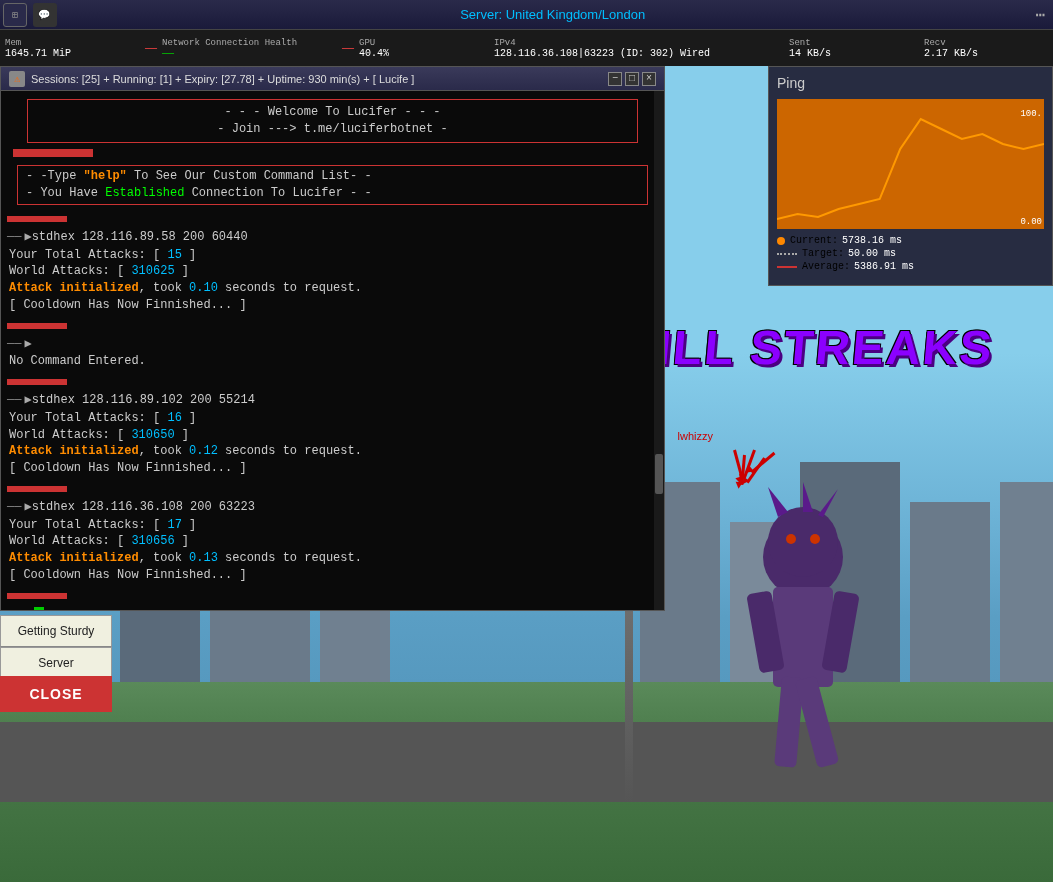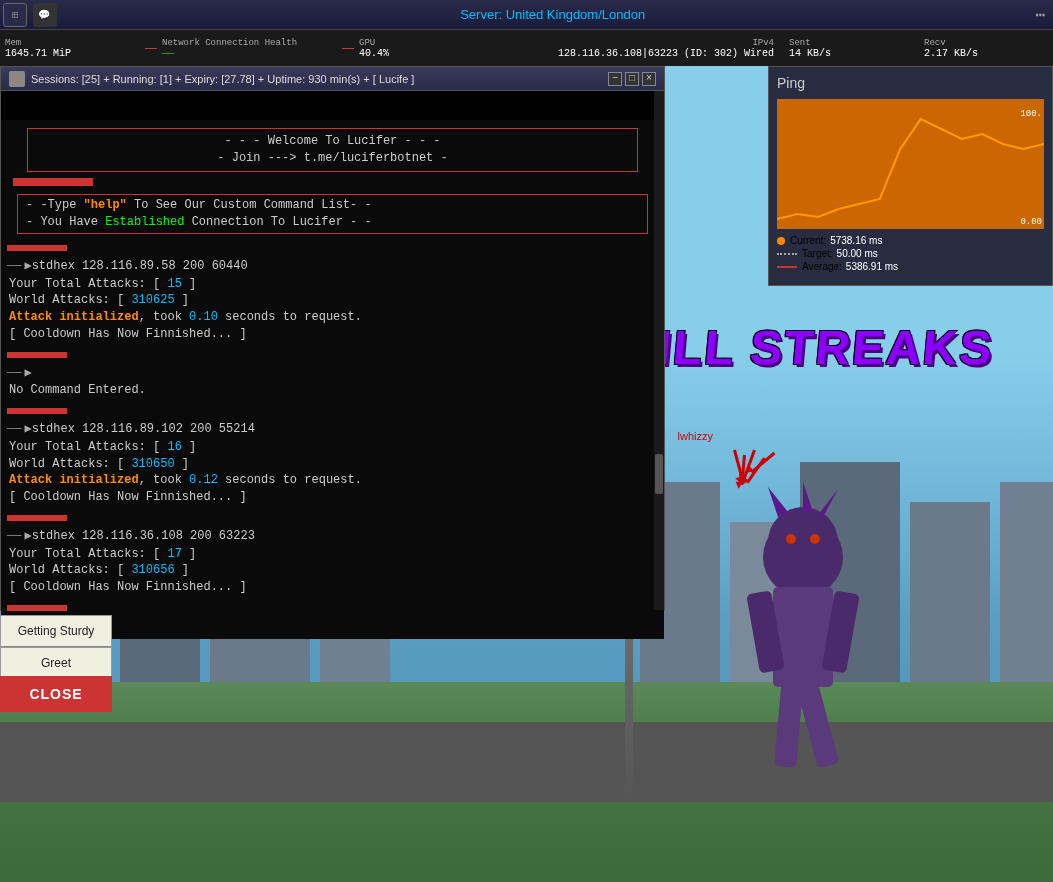--- a/index.html
+++ b/index.html
@@ -207,21 +207,20 @@
     }
 
     #terminal-content {
       padding: 4px 6px;
       height: calc(100% - 24px);
       overflow-y: auto;
       font-size: 12px;
       line-height: 1.4;
       color: #ccc;
       background: #0a0a0a;
-      margin-top: 29px;
     }
 
     .term-welcome-box {
       border: 1px solid #cc3333;
       margin: 4px 20px;
       padding: 4px 10px;
       color: #ccc;
       text-align: center;
     }
 
@@ -329,21 +328,21 @@
       position: absolute;
       right: 2px;
       bottom: 2px;
       color: #fff;
       font-size: 9px;
     }
 
     .ping-legend {
       margin-top: 6px;
       font-size: 10px;
-      font-family: Liberation Sans, sans-serif;
+      font-family: Liberation Mono, monospace;
     }
 
     .ping-legend-item {
       display: flex;
       align-items: center;
       margin: 2px 0;
     }
 
     .ping-dot {
       width: 8px;
@@ -549,21 +548,21 @@
   <span class="sysmon-divider">——</span>
   <div class="sysmon-section" style="min-width:160px;justify-content:flex-end;">
     <span class="sysmon-label">Network Connection Health</span>
     <span class="sysmon-value" style="color:#00cc00;">——</span>
   </div>
   <span class="sysmon-divider">——</span>
   <div class="sysmon-section">
     <span class="sysmon-label">GPU</span>
     <span class="sysmon-value">40.4%</span>
   </div>
-  <div class="sysmon-section" style="min-width:280px;text-align:right;">
+  <div class="sysmon-section" style="min-width:280px;">
     <span class="sysmon-label">IPv4</span>
     <span class="sysmon-value">128.116.36.108|63223 (ID: 302) Wired</span>
   </div>
   <div class="sysmon-section">
     <span class="sysmon-label">Sent</span>
     <span class="sysmon-value">14 KB/s</span>
   </div>
   <div class="sysmon-section">
     <span class="sysmon-label">Recv</span>
     <span class="sysmon-value">2.17 KB/s</span>
@@ -644,20 +643,21 @@
       <div style="margin:1px 0;">
         <span class="redbar-sm"></span>
       </div>
       <div class="term-input-line">
         <span class="term-prompt">——</span>
         <span class="term-prompt-arrow">▶</span>
         <span class="term-cmd"> stdhex 128.116.36.108 200 63223</span>
       </div>
       <div class="term-output">Your Total Attacks: [ <span class="term-num">17</span> ]</div>
       <div class="term-output">World Attacks: [ <span class="term-num">310656</span> ]</div>
+      <div class="term-output"><span class="term-bold-orange">Attack initialized</span>, took <span class="term-time">0.13</span> seconds to request.</div>
       <div class="term-output">[ Cooldown Has Now Finnished... ]</div>
     </div>
 
     <div style="margin:4px 0 2px 0;">
       <div style="margin:1px 0;">
         <span class="redbar-sm"></span>
       </div>
       <div class="term-input-line">
         <span class="term-prompt">——</span>
         <span class="term-prompt-arrow">▶</span>
@@ -696,16 +696,16 @@
     <div class="ping-legend-item">
       <div class="ping-solid-line"></div>
       <span>Average:</span>
       <span style="margin-left:4px;color:#fff;">5386.91 ms</span>
     </div>
   </div>
 </div>
 
 <div id="side-panel">
   <div class="side-btn">Getting Sturdy</div>
-  <div class="side-btn">Greet</div>
+  <div class="side-btn">Server</div>
 </div>
 
 <div id="close-btn">CLOSE</div>
 
 </body></html>

